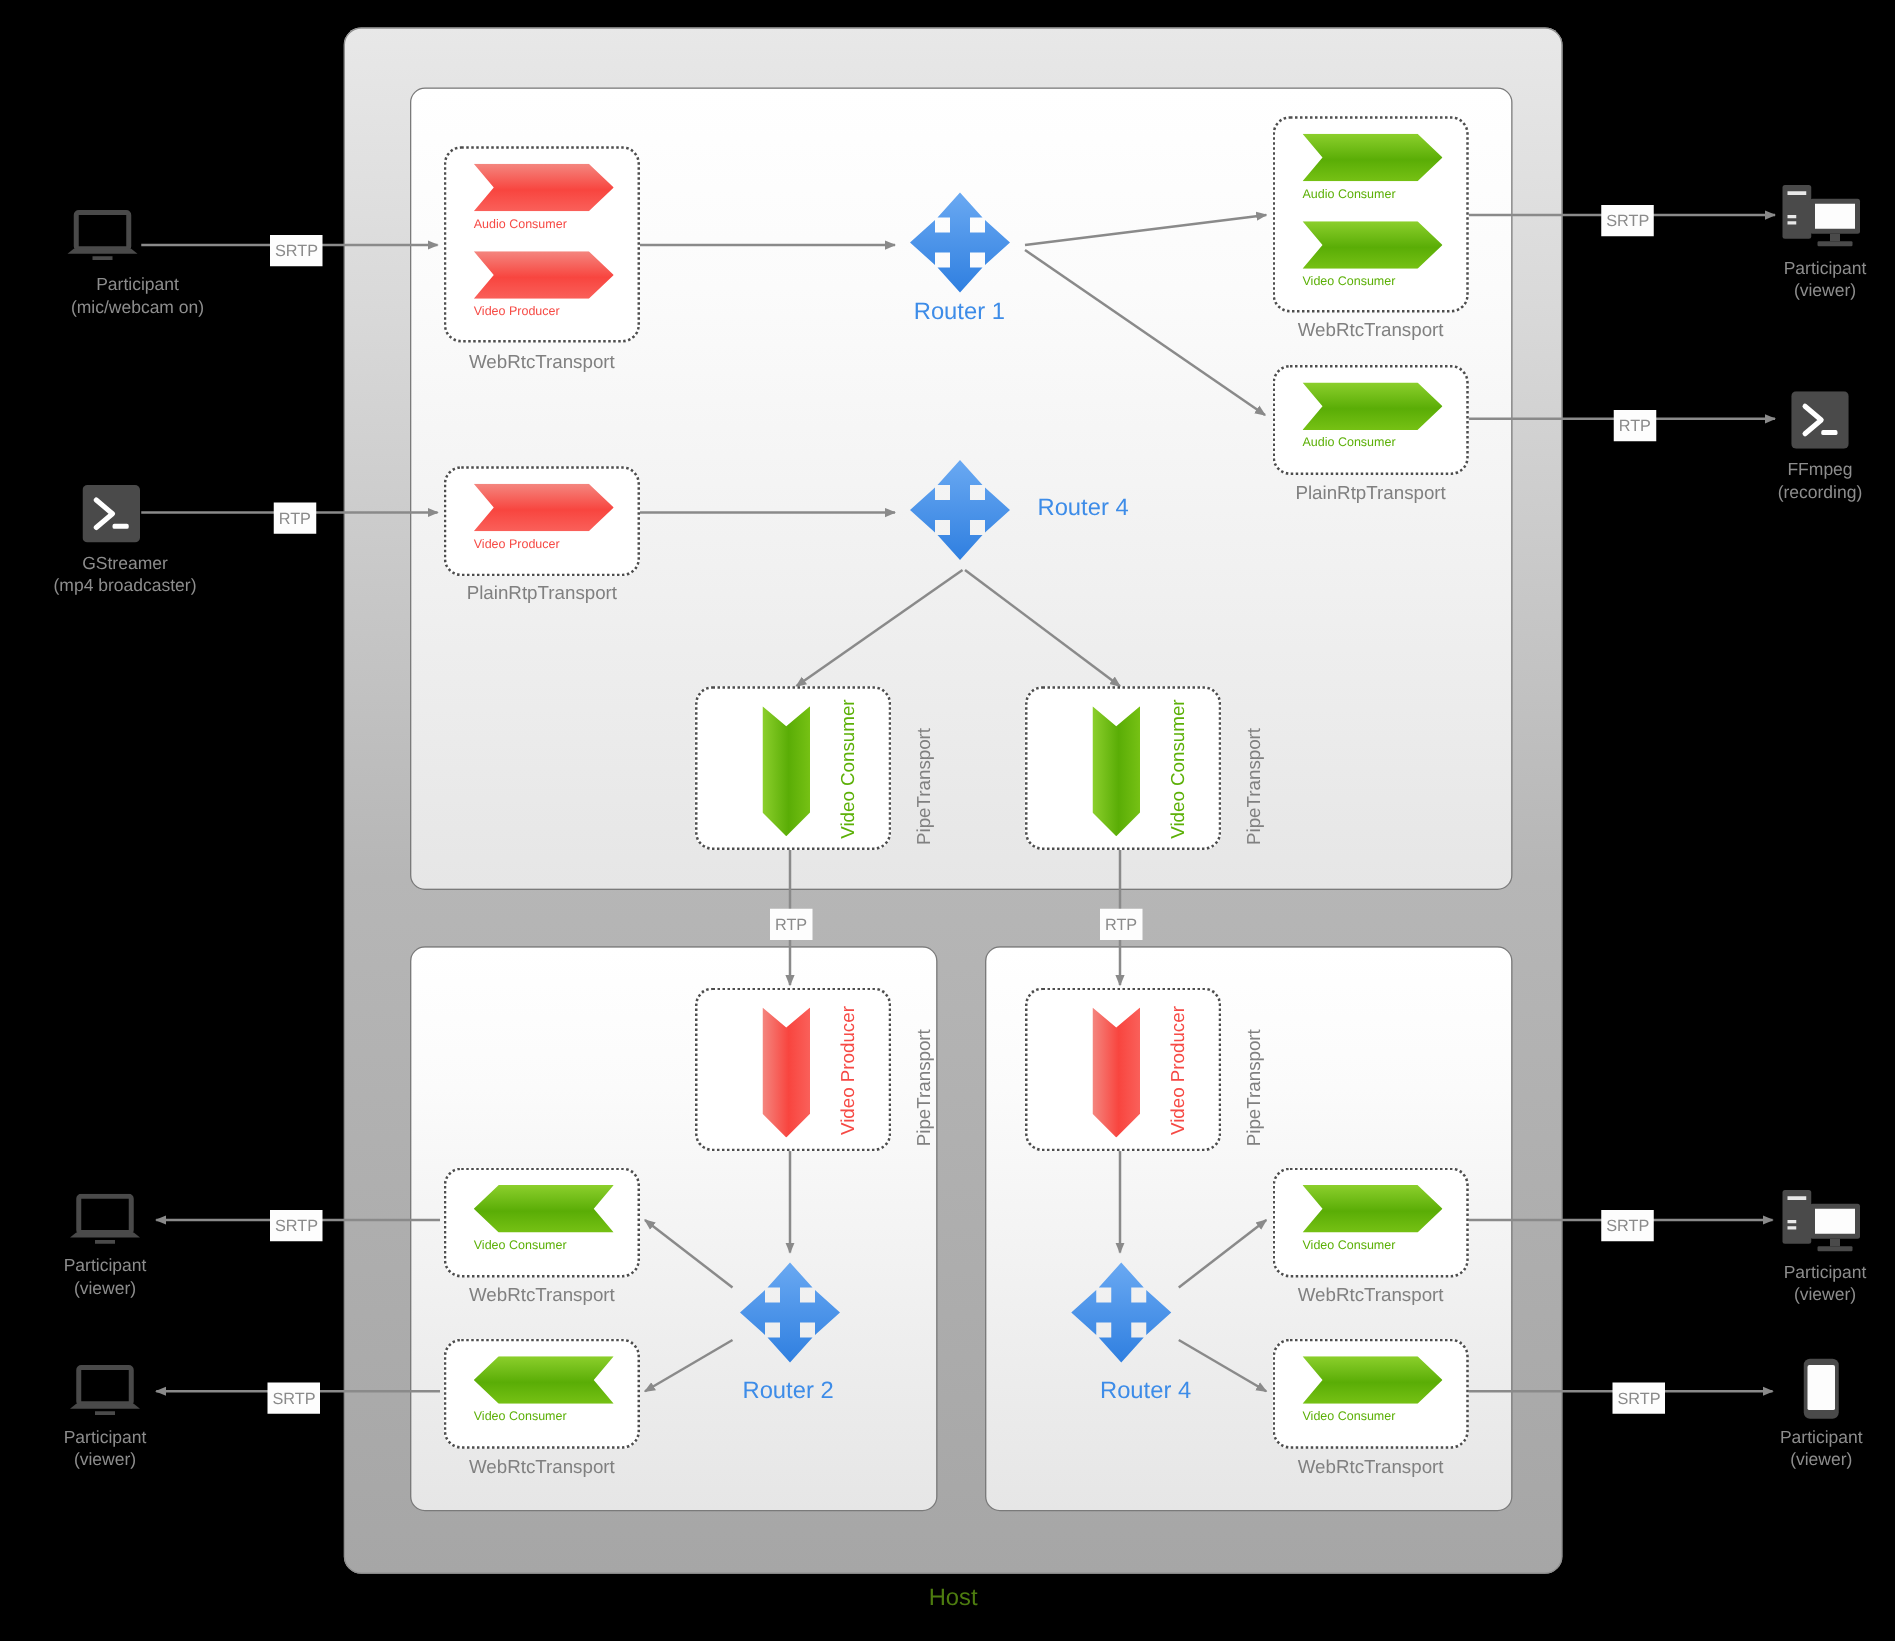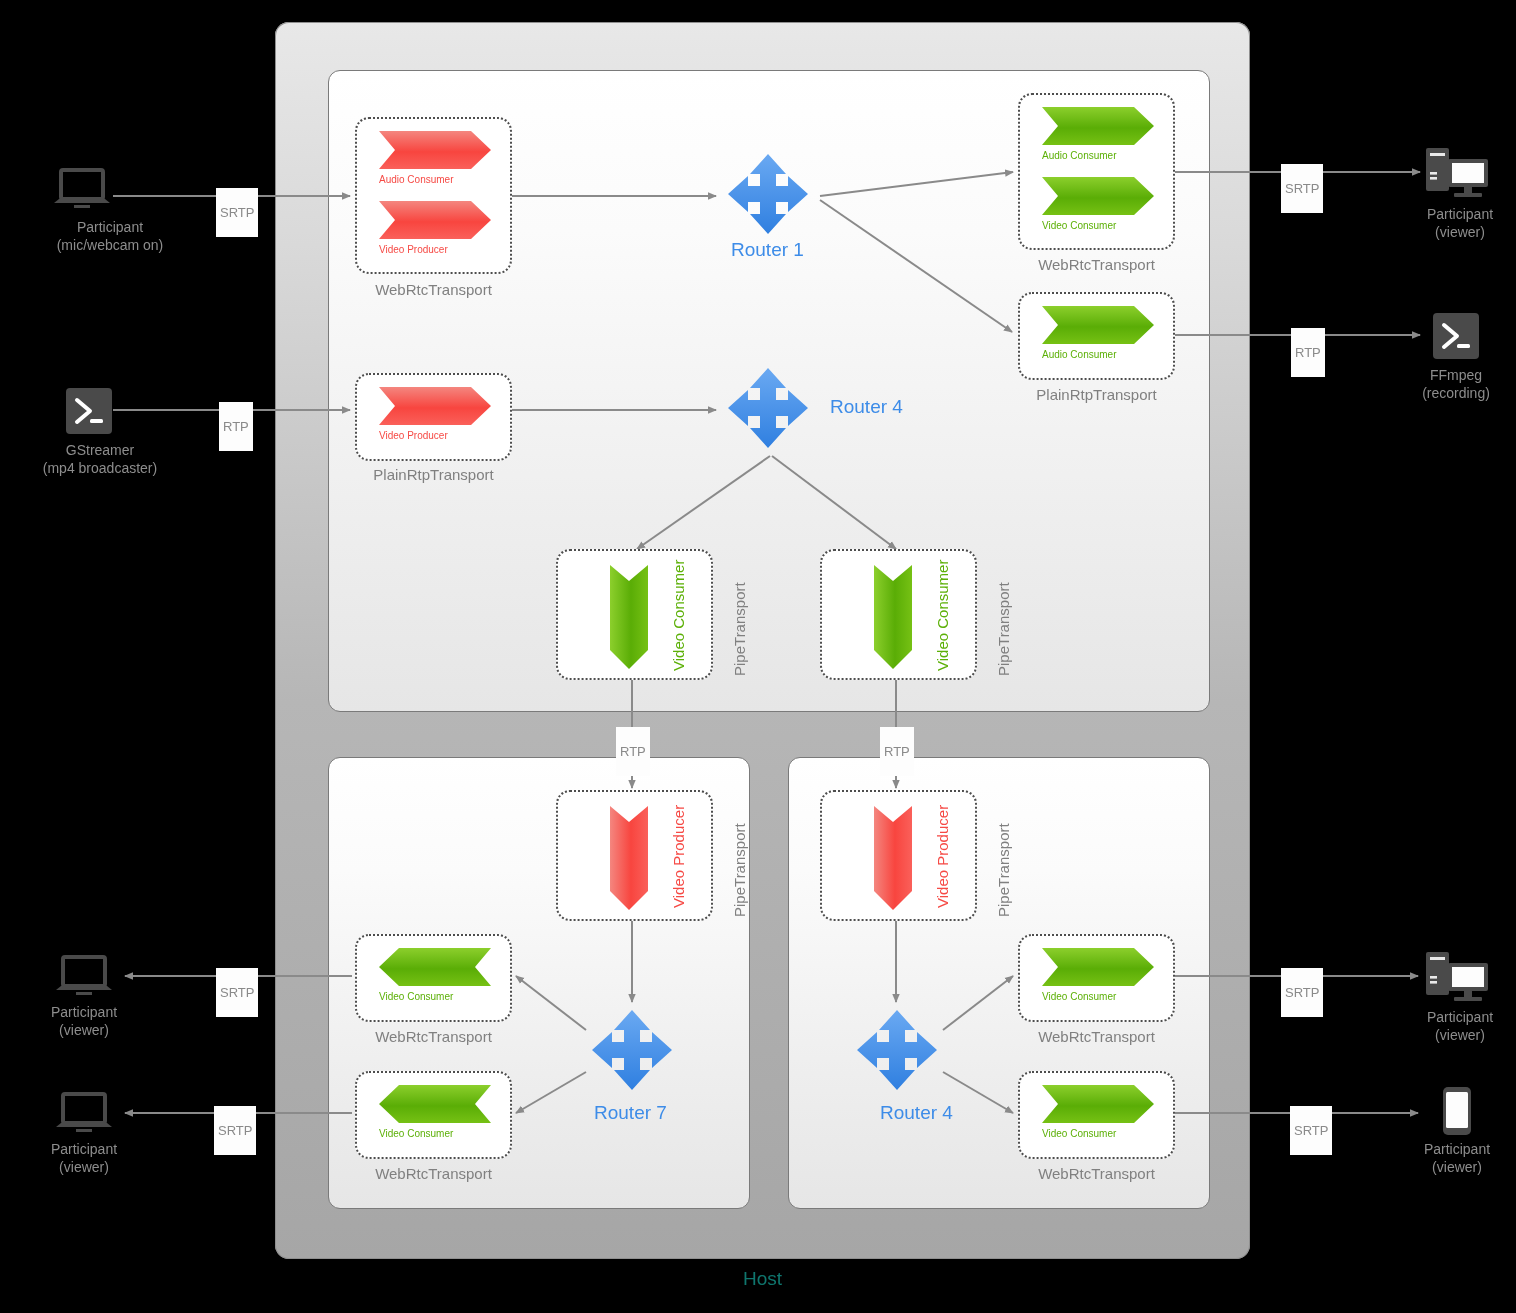--- a/index.html
+++ b/index.html
@@ -11,21 +11,21 @@
 
   
   .host-box{
     left:275px;top:22px;width:975px;height:1237px;
     border-radius:14px;
     background:linear-gradient(180deg,#e8e8e8 0%,#d9d9d9 18%,#b6b6b6 55%,#a6a6a6 100%);
     box-shadow:0 0 0 1px #8f8f8f inset;
   }
   .host-label{
     left:275px;top:1268px;width:975px;text-align:center;
-    font-size:19px;color:#0f766e;
+    font-size:19px;color:#4d7c0f;
   }
   .worker-box{
     border-radius:12px;
     background:linear-gradient(180deg,#ffffff 0%,#fbfbfb 25%,#eeeeee 70%,#e6e6e6 100%);
     border:1px solid #7a7a7a;
   }
   .w1{left:328px;top:70px;width:880px;height:640px;}
   .w2{left:328px;top:757px;width:420px;height:450px;}
   .w3{left:788px;top:757px;width:420px;height:450px;}
   .worker-label{font-size:18px;color:#868686;text-align:center;}
@@ -58,21 +58,21 @@
   .router-label{font-size:19px;color:#3d8ce8;white-space:nowrap;}
 
   
   .ep-label{
     font-size:14px;color:#8d8d8d;text-align:center;line-height:18px;white-space:nowrap;
   }
 
   
   .proto{
     font-size:13px;color:#8a8a8a;background:#fdfdfd;
-    padding:17px 4px;white-space:nowrap;line-height:15px;
+    padding:5px 4px;white-space:nowrap;line-height:15px;
   }
 
   svg.edges{position:absolute;left:0;top:0;width:1516px;height:1313px;
             pointer-events:none;}
 </style>
 </head>
 <body>
 
 <div id="stage">
 
@@ -318,21 +318,21 @@
   </div>
   <div class="abs router-label" style="left:830px;top:396px;">Router 4</div>
 
   <div class="abs" style="left:580px;top:998px;">
     <svg width="104" height="104" viewBox="0 0 104 104">
       <path d="M52,2 L70,22 L60,22 L60,34 L72,34 L72,24 L92,42 L72,60 L72,50 L60,50
                L60,62 L70,62 L52,82 L34,62 L44,62 L44,50 L32,50 L32,60 L12,42 L32,24
                L32,34 L44,34 L44,22 L34,22 z" transform="translate(0,10)" fill="url(#rb)"></path>
     </svg>
   </div>
-  <div class="abs router-label" style="left:594px;top:1102px;">Router 7</div>
+  <div class="abs router-label" style="left:594px;top:1102px;">Router 2</div>
 
   <div class="abs" style="left:845px;top:998px;">
     <svg width="104" height="104" viewBox="0 0 104 104">
       <path d="M52,2 L70,22 L60,22 L60,34 L72,34 L72,24 L92,42 L72,60 L72,50 L60,50
                L60,62 L70,62 L52,82 L34,62 L44,62 L44,50 L32,50 L32,60 L12,42 L32,24
                L32,34 L44,34 L44,22 L34,22 z" transform="translate(0,10)" fill="url(#rb)"></path>
     </svg>
   </div>
   <div class="abs router-label" style="left:880px;top:1102px;">Router 4</div>
 

